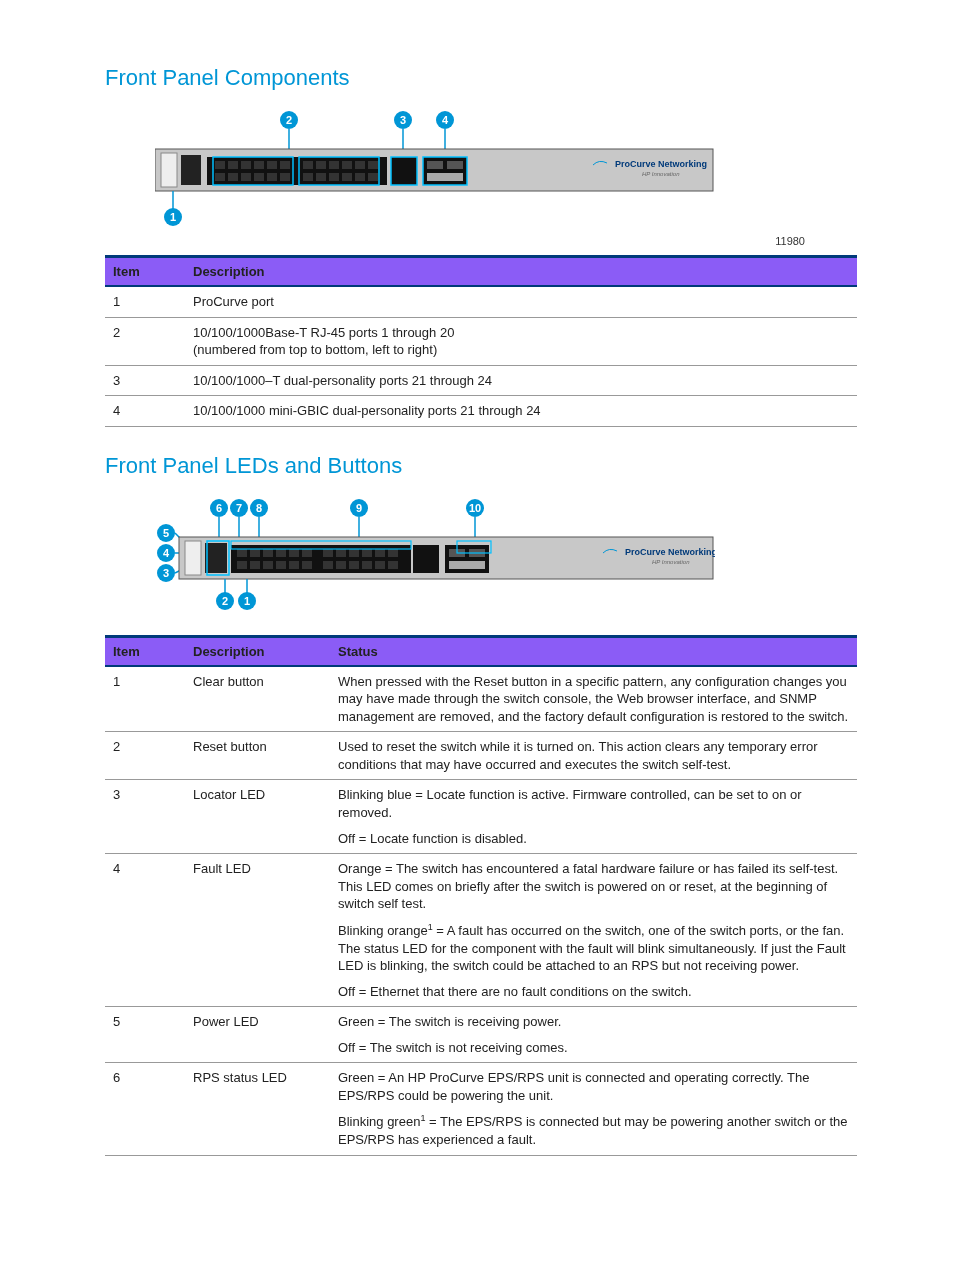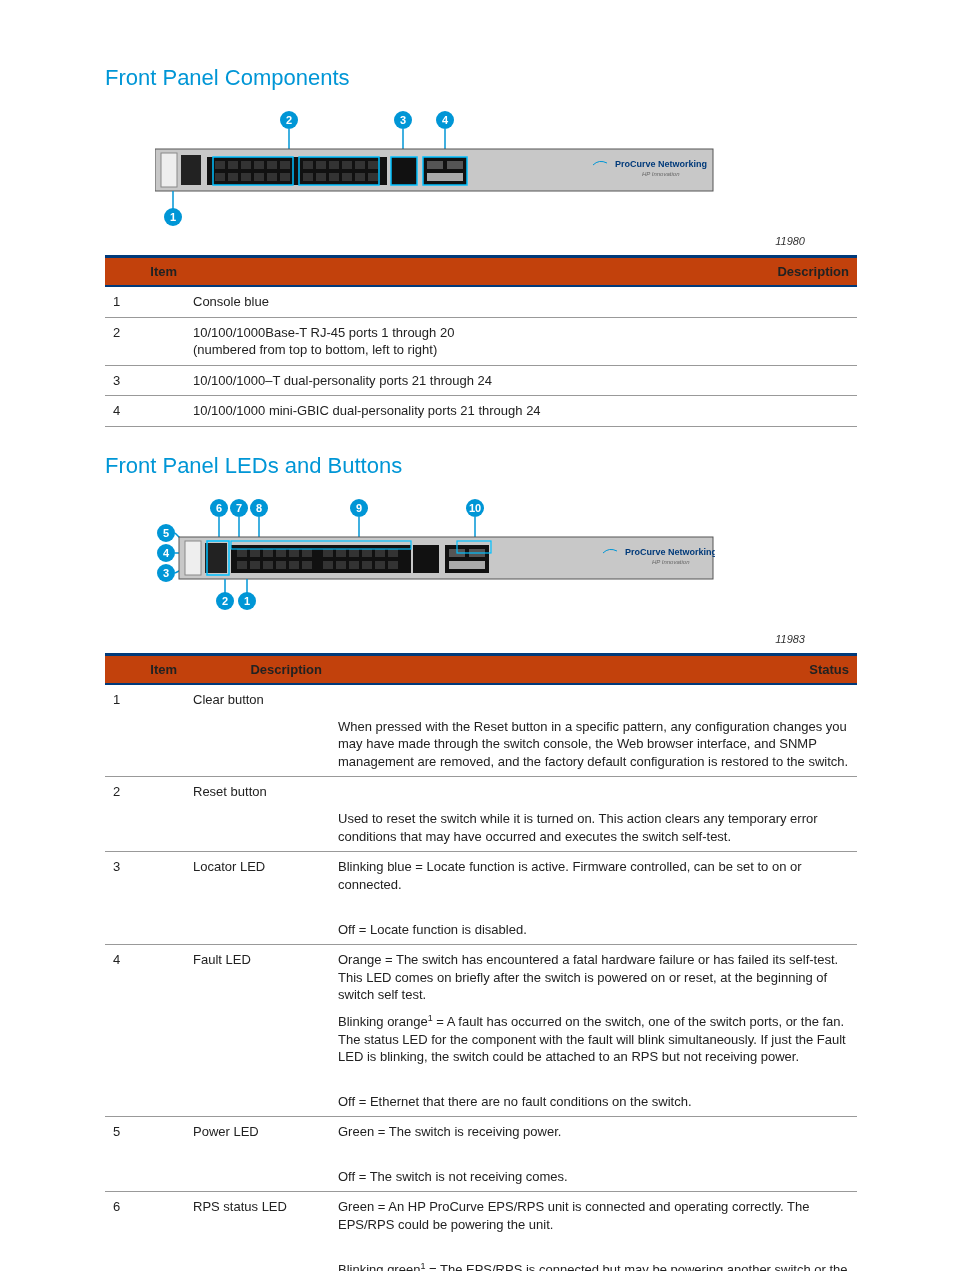--- a/index.html
+++ b/index.html
@@ -23,47 +23,46 @@
   }
   .figure {
     margin: 4px 0 4px 50px;
   }
   .figure svg { display:block; }
   .fig-id {
     text-align: right;
     font-size: 11px;
     color: #333;
     margin: 6px 52px 6px 0;
-    font-style: italic;
   }
   table {
     border-collapse: collapse;
     width: 100%;
     margin: 8px 0 26px 0;
     font-size: 13px;
   }
   table th {
-    text-align: right;
+    text-align: left;
     font-weight: bold;
     border-top: 3px solid #003a7a;
     border-bottom: 2px solid #003a7a;
     padding: 6px 8px;
-    background: #c2410c;
+    background: #8b5cf6;
   }
   table td {
     border-bottom: 1px solid #999;
     padding: 6px 8px;
     vertical-align: top;
     line-height: 1.35;
   }
   table col.c1 { width: 80px; }
   .t2 col.c1 { width: 80px; }
   .t2 col.c2 { width: 145px; }
   .status p { margin: 0 0 8px 0; }
-  .status p:last-child { margin-bottom: 0; margin-top: 27px; }
+  .status p:last-child { margin-bottom: 0; }
   sup { font-size: 9px; }
   .footer {
     text-align: right;
     font-size: 12px;
     margin-top: 20px;
     padding-right: 4px;
   }
 </style>
 </head>
 <body>
@@ -145,21 +144,21 @@
       </colgroup>
     <thead>
         <tr>
       <th>Item</th>
       <th>Description</th>
     </tr>
       </thead>
     <tbody id="t1body">
         <tr>
           <td>1</td>
-          <td>Console blue</td>
+          <td>ProCurve port</td>
         </tr>
         <tr>
           <td>2</td>
           <td>10/100/1000Base-T RJ-45 ports 1 through 20<br>(numbered from top to bottom, left to right)</td>
         </tr>
         <tr>
           <td>3</td>
           <td>10/100/1000–T dual-personality ports 21 through 24</td>
         </tr>
         <tr>
@@ -250,21 +249,20 @@
       <line x1="70" y1="82" x2="70" y2="96" stroke="#0096d6" stroke-width="1.5"></line>
       <line x1="92" y1="82" x2="92" y2="96" stroke="#0096d6" stroke-width="1.5"></line>
       <g font-family="Arial" font-size="11" fill="#fff" font-weight="bold">
         <circle cx="70" cy="104" r="9" fill="#0096d6"></circle>
           <text x="70" y="108" text-anchor="middle">2</text>
         <circle cx="92" cy="104" r="9" fill="#0096d6"></circle>
           <text x="92" y="108" text-anchor="middle">1</text>
       </g>
     </svg>
   </div>
-  <div class="fig-id">11983</div>
 
   <table class="t2">
     <colgroup>
         <col class="c1">
         <col class="c2">
         <col>
       </colgroup>
     <thead>
         <tr>
       <th>Item</th>
@@ -284,21 +282,21 @@
           <td>2</td>
           <td>Reset button</td>
           <td class="status">
             <p>Used to reset the switch while it is turned on. This action clears any temporary error conditions that may have occurred and executes the switch self-test.</p>
           </td>
         </tr>
         <tr>
           <td>3</td>
           <td>Locator LED</td>
           <td class="status">
-            <p>Blinking blue = Locate function is active. Firmware controlled, can be set to on or connected.</p>
+            <p>Blinking blue = Locate function is active. Firmware controlled, can be set to on or removed.</p>
             <p>Off = Locate function is disabled.</p>
           </td>
         </tr>
         <tr>
           <td>4</td>
           <td>Fault LED</td>
           <td class="status">
             <p>Orange = The switch has encountered a fatal hardware failure or has failed its self-test. This LED comes on briefly after the switch is powered on or reset, at the beginning of switch self test.</p>
             <p>Blinking orange<sup>1</sup> = A fault has occurred on the switch, one of the switch ports, or the fan. The status LED for the component with the fault will blink simultaneously. If just the Fault LED is blinking, the switch could be attached to an RPS but not receiving power.</p>
             <p>Off = Ethernet that there are no fault conditions on the switch.</p>

